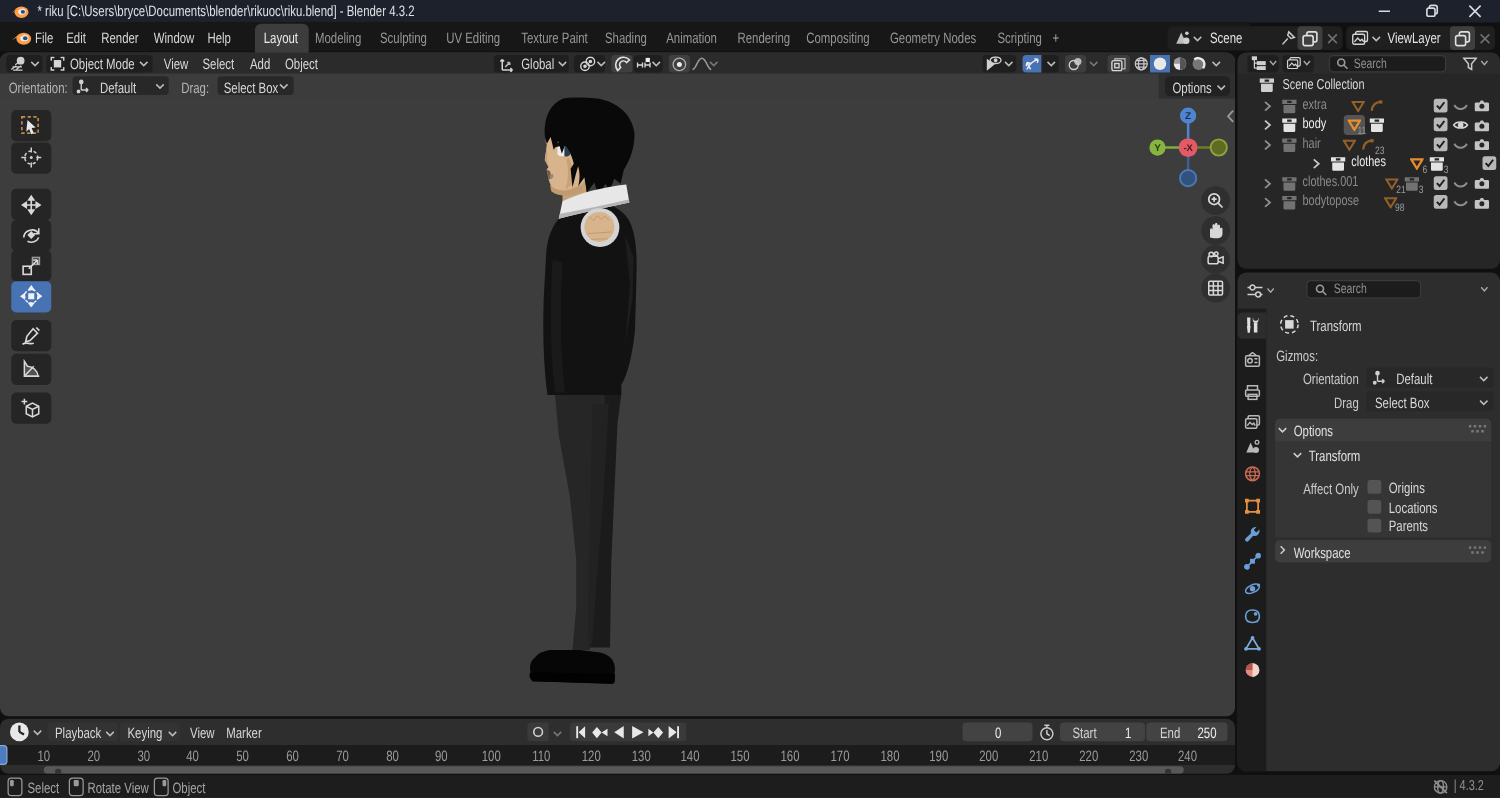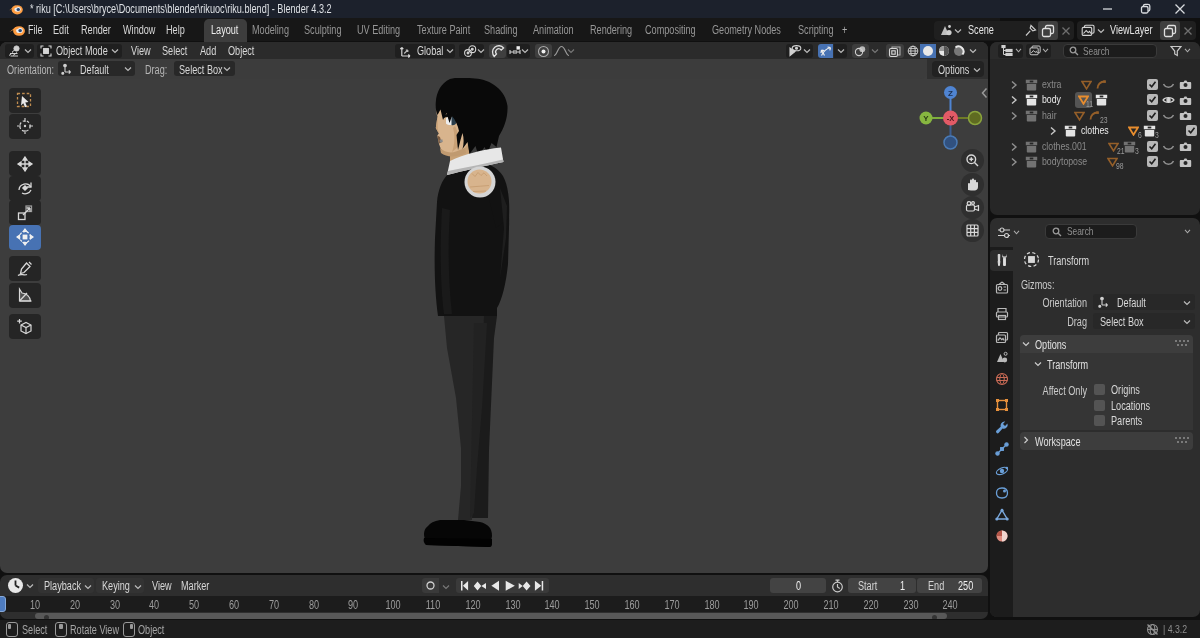--- a/index.html
+++ b/index.html
@@ -515,20 +515,29 @@
 
      <div id="olrows" class="abs" style="left:0;top:17px;width:210px;height:156px;font-size:11.5px;">
        <style>
          .olrow{position:absolute;left:0;width:210px;height:15.5px;}
          .olrow .nm{position:absolute;top:1px;color:#8a8a8a;white-space:nowrap;transform:scaleX(0.76);transform-origin:0 50%;}
          .olrow .chk{position:absolute;left:157px;top:2px;width:11px;height:11px;background:#b8b8b8;border-radius:2px;}
          .olrow .chk svg{position:absolute;left:1px;top:1px;}
          .sub{position:absolute;top:7px;font-size:8.5px;color:#9a9a9a;transform:scaleX(0.8);transform-origin:0 50%;}
        </style>
 
+       <div class="olrow" style="top:2px;">
+         <svg class="abs" style="left:17px;top:1px;" width="13" height="12" viewBox="0 0 13 12">
+            <g fill="#cfcfcf">
+              <path d="M0.8,0.8 h11.4 v3.4 h-11.4 z M1.8,5 h9.4 v5.6 c0,0.8 -0.6,1 -1.2,1 h-7 c-0.7,0 -1.2,-0.3 -1.2,-1 z"></path>
+              <rect x="4.7" y="1.6" width="3.6" height="1.8" fill="#262626"></rect>
+            </g>
+          </svg>
+         <div class="nm" style="left:36px;color:#d9d9d9;">Scene Collection</div>
+       </div>
 
        <div class="olrow" style="top:17.5px;">
          <svg class="abs" style="left:20px;top:4px;" width="8" height="8" viewBox="0 0 8 8">
             <path d="M2,0.5 L6,4 L2,7.5" stroke="#909090" stroke-width="1.4" fill="none"></path>
           </svg>
          <svg class="abs" style="left:35px;top:2px;" width="13" height="12" viewBox="0 0 13 12" opacity="0.45">
             <g fill="#cfcfcf">
               <path d="M0.8,0.8 h11.4 v3.4 h-11.4 z M1.8,5 h9.4 v5.6 c0,0.8 -0.6,1 -1.2,1 h-7 c-0.7,0 -1.2,-0.3 -1.2,-1 z"></path>
               <rect x="4.7" y="1.6" width="3.6" height="1.8" fill="#262626"></rect>
             </g>

